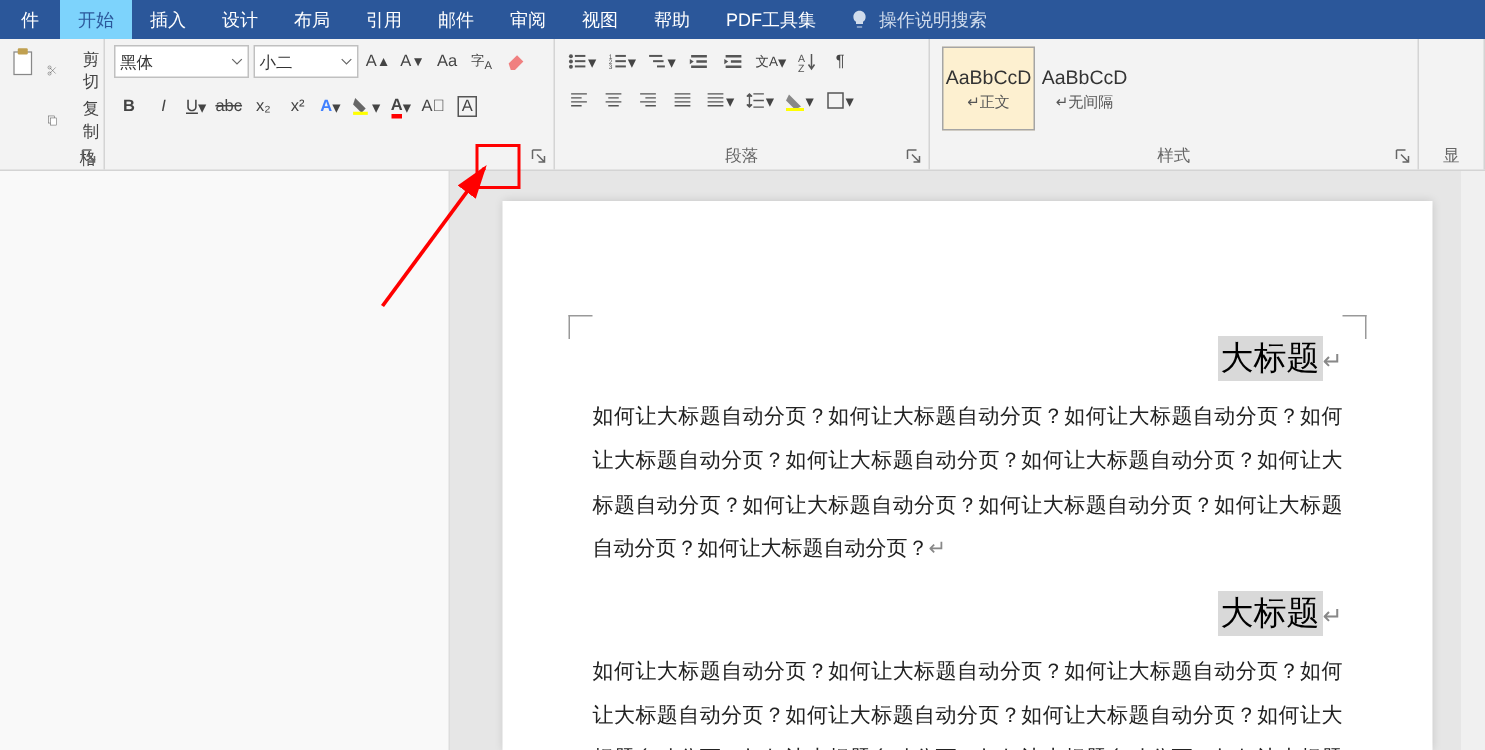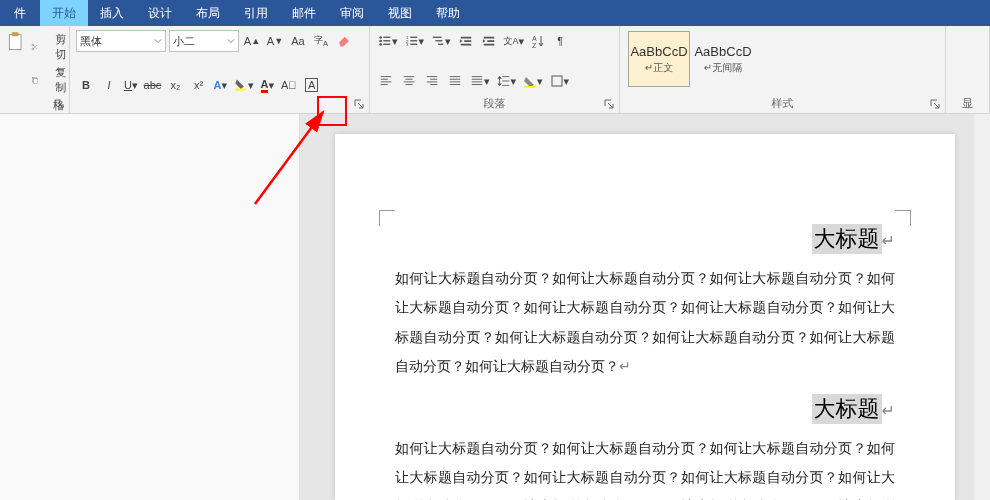--- a/index.html
+++ b/index.html
@@ -8,21 +8,21 @@
     .tabs-bar { background: #2b579a; height: 26px; display: flex; align-items: stretch; color: #fff; }
     .tab { padding: 0 12px; display: flex; align-items: center; font-size: 12px; cursor: pointer; }
     .tab.active { background: #7dd3fc; color: #2b579a; }
     .tab.file { color: #fff; padding: 0 14px; }
     .tell-me { display: flex; align-items: center; padding: 0 10px; color: #d0dcec; }
     .tell-me svg { margin-right: 6px; }
     
     .ribbon { background: #f3f3f3; height: 88px; border-bottom: 1px solid #d4d4d4; display: flex; }
     .group { border-right: 1px solid #d4d4d4; padding: 3px 6px 2px 6px; display: flex; flex-direction: column; justify-content: space-between; position: relative; }
     .group-label { text-align: center; font-size: 11px; color: #666; padding-top: 2px; }
-    .group-content { flex: 1; display: flex; flex-direction: column; gap: 16px; }
+    .group-content { flex: 1; display: flex; flex-direction: column; gap: 2px; }
     
     .clip-group { width: 70px; display: flex; }
     .paste-side { display: flex; flex-direction: column; align-items: center; padding: 2px 2px 0 0; }
     .clip-items { display: flex; flex-direction: column; gap: 1px; padding-top: 2px; }
     .clip-item { display: flex; align-items: center; gap: 16px; font-size: 11px; color: #444; padding: 1px 3px; cursor: pointer; }
     
     .font-group { width: 300px; }
     .font-row { display: flex; align-items: center; gap: 3px; height: 24px; }
     .font-row2 { display: flex; align-items: center; gap: 3px; height: 24px; margin-top: 4px; }
     .dropdown { border: 1px solid #c0c0c0; background: #fff; display: flex; align-items: center; height: 22px; padding: 0 3px; }
@@ -73,20 +73,27 @@
   <div class="tab file">件</div>
   <div class="tab active">开始</div>
   <div class="tab">插入</div>
   <div class="tab">设计</div>
   <div class="tab">布局</div>
   <div class="tab">引用</div>
   <div class="tab">邮件</div>
   <div class="tab">审阅</div>
   <div class="tab">视图</div>
   <div class="tab">帮助</div>
+  <div class="tab">PDF工具集</div>
+  <div class="tell-me">
+    <svg width="14" height="14" viewBox="0 0 24 24">
+        <path fill="#d0dcec" d="M9 21h6v-1H9v1zm3-19C8 2 5 5 5 9c0 2.4 1.2 4.5 3 5.7V17h8v-2.3c1.8-1.2 3-3.3 3-5.7 0-4-3-7-7-7z"></path>
+      </svg>
+    <span>操作说明搜索</span>
+  </div>
 </div>
 
 <div class="ribbon">
   <div class="group clip-group">
     <div style="display:flex;flex:1">
       <div class="paste-side">
         <svg width="20" height="24" viewBox="0 0 24 28">
             <rect x="4" y="4" width="14" height="18" fill="#fff" stroke="#888"></rect>
             <rect x="7" y="1" width="8" height="5" rx="1" fill="#c0a050"></rect>
           </svg>

